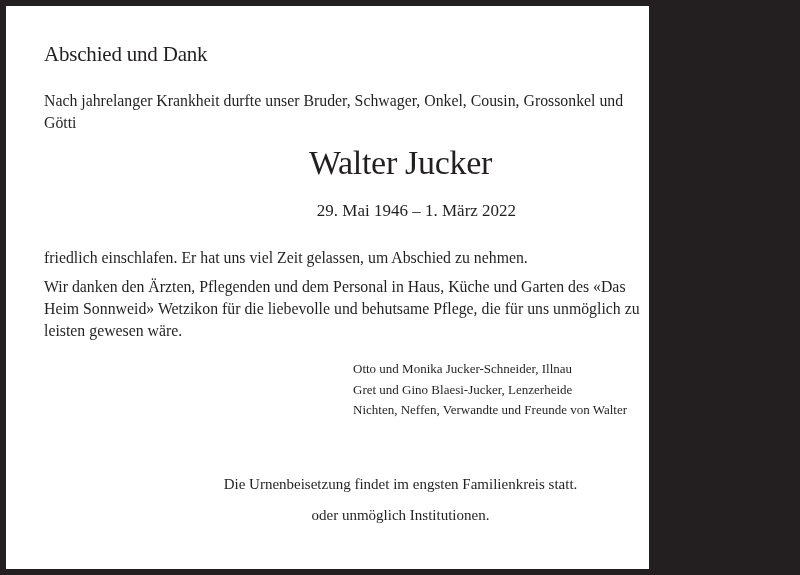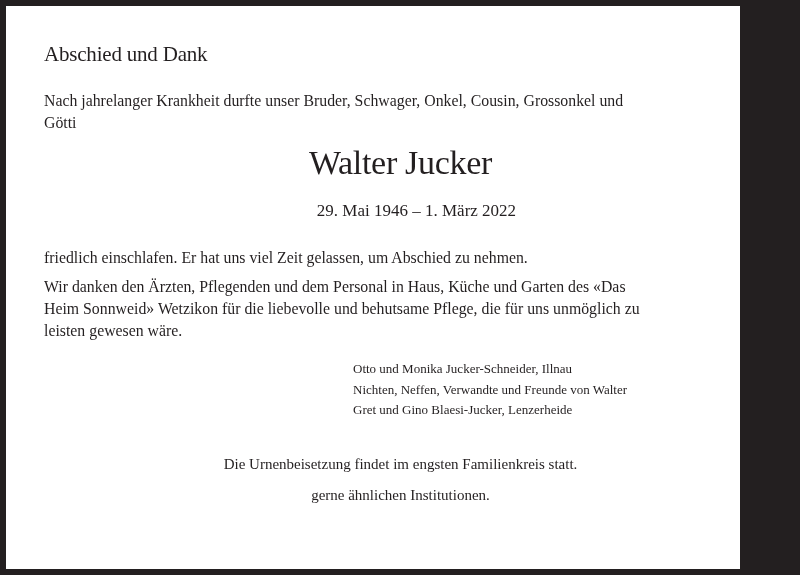--- a/index.html
+++ b/index.html
@@ -6,21 +6,21 @@
     body {
       width: 800px; height: 575px;
       background: #231f20;
       overflow: hidden;
       font-family: "Liberation Serif", "DejaVu Serif", serif;
       color: #231f20;
     }
     .frame {
       position: absolute;
       left: 6px; top: 6px;
-      width: 734px; height: 563px;
+      width: 643px; height: 563px;
       background: #ffffff;
     }
     .abs { position: absolute; white-space: nowrap; }
     .heading {
       left: 38px; top: 36px;
       font-size: 21px; letter-spacing: -0.2px;
     }
     .body-text {
       font-size: 17px; line-height: 22px;
       transform-origin: left top;
@@ -35,21 +35,21 @@
       top: 195px; font-size: 17px;
     }
     .para1 { left: 38px; top: 241px; transform: scaleX(0.93); }
     .para2 { left: 38px; top: 270px; transform: scaleX(0.93); }
     .signers {
       left: 347px; top: 353px;
       font-size: 13px; line-height: 20.5px;
     }
     .footer-center {
       left: 0; width: 789px; text-align: center;
-      font-size: 15px; line-height: 18px;
+      font-size: 15px; line-height: 18px; margin-top: 20px;
     }
     .burial { top: 449px; }
     .donations { top: 480px; }
     .line { display: block; }
   </style>
 </head>
 <body>
 
 <div class="frame">
 
@@ -67,23 +67,23 @@
   <div class="abs body-text para1">friedlich einschlafen. Er hat uns viel Zeit gelassen, um Abschied zu nehmen.</div>
 
   <div class="abs body-text para2">
     <span class="line">Wir danken den Ärzten, Pflegenden und dem Personal in Haus, Küche und Garten des «Das</span>
     <span class="line">Heim Sonnweid» Wetzikon für die liebevolle und behutsame Pflege, die für uns unmöglich zu</span>
     <span class="line">leisten gewesen wäre.</span>
   </div>
 
   <div class="abs signers">
     <span class="line">Otto und Monika Jucker-Schneider, Illnau</span>
+    <span class="line">Gret und Gino Blaesi-Jucker, Lenzerheide</span>
     <span class="line">Nichten, Neffen, Verwandte und Freunde von Walter</span>
-    <span class="line">Gret und Gino Blaesi-Jucker, Lenzerheide</span>
   </div>
 
   <div class="abs footer-center burial">Die Urnenbeisetzung findet im engsten Familienkreis statt.</div>
 
   <div class="abs footer-center donations">
-    <span class="line">gerne ähnlichen Institutionen.</span>
+    <span class="line">oder unmöglich Institutionen.</span>
   </div>
 
 </div>
 
 </body></html>

